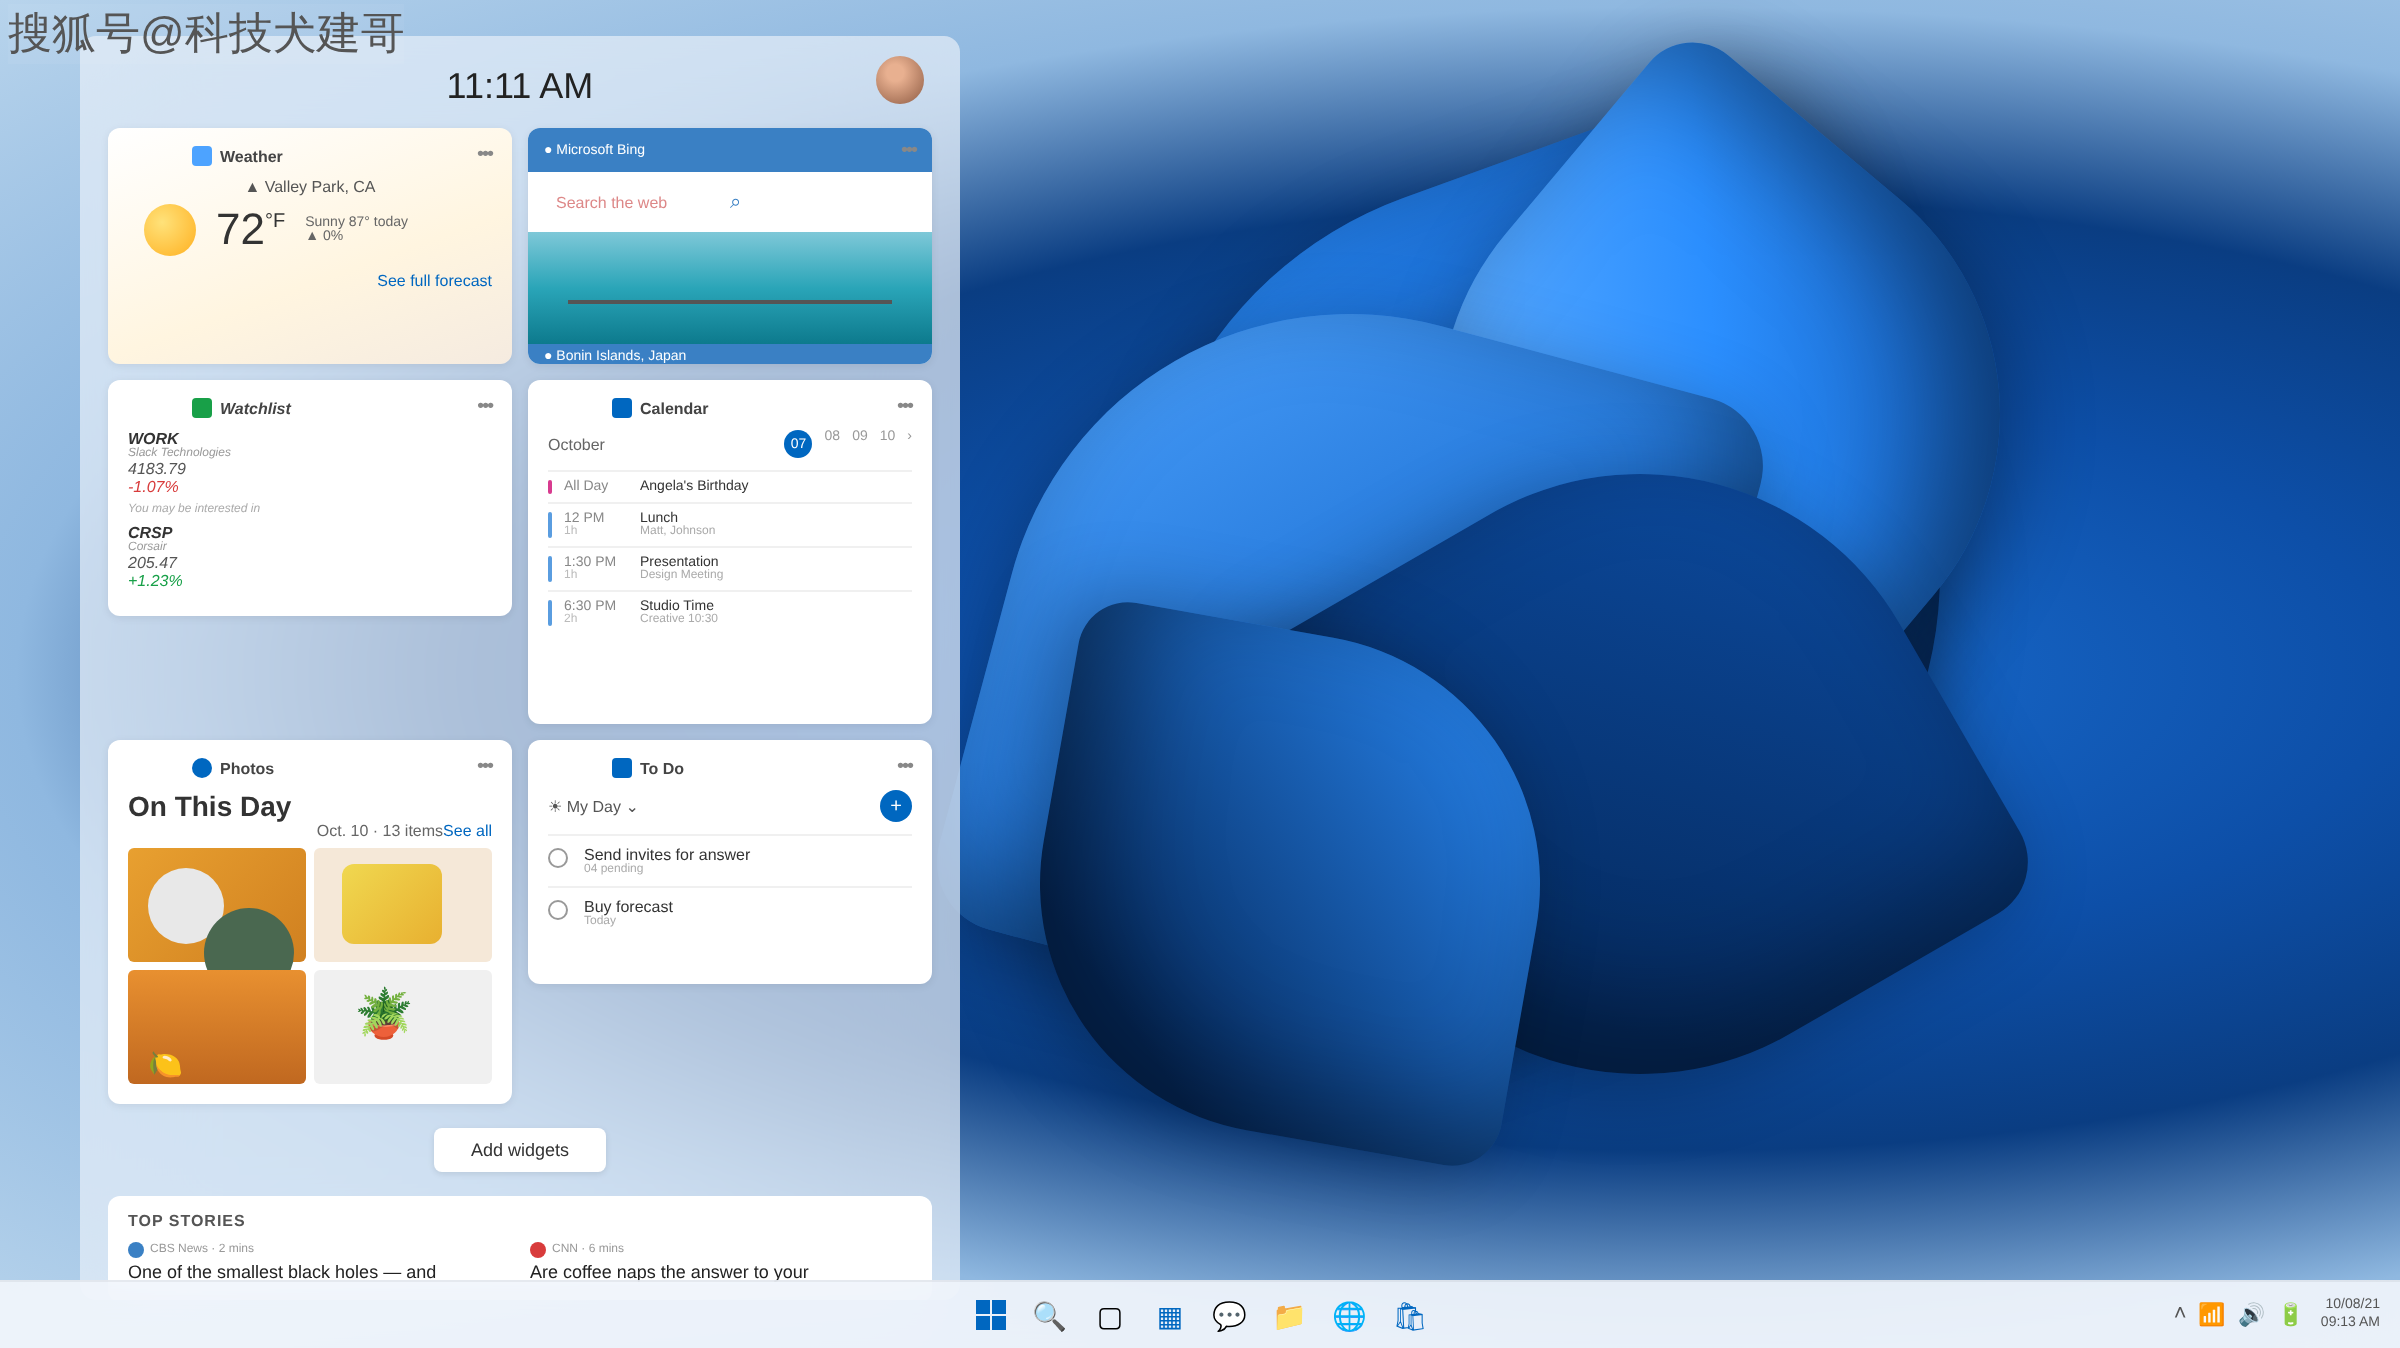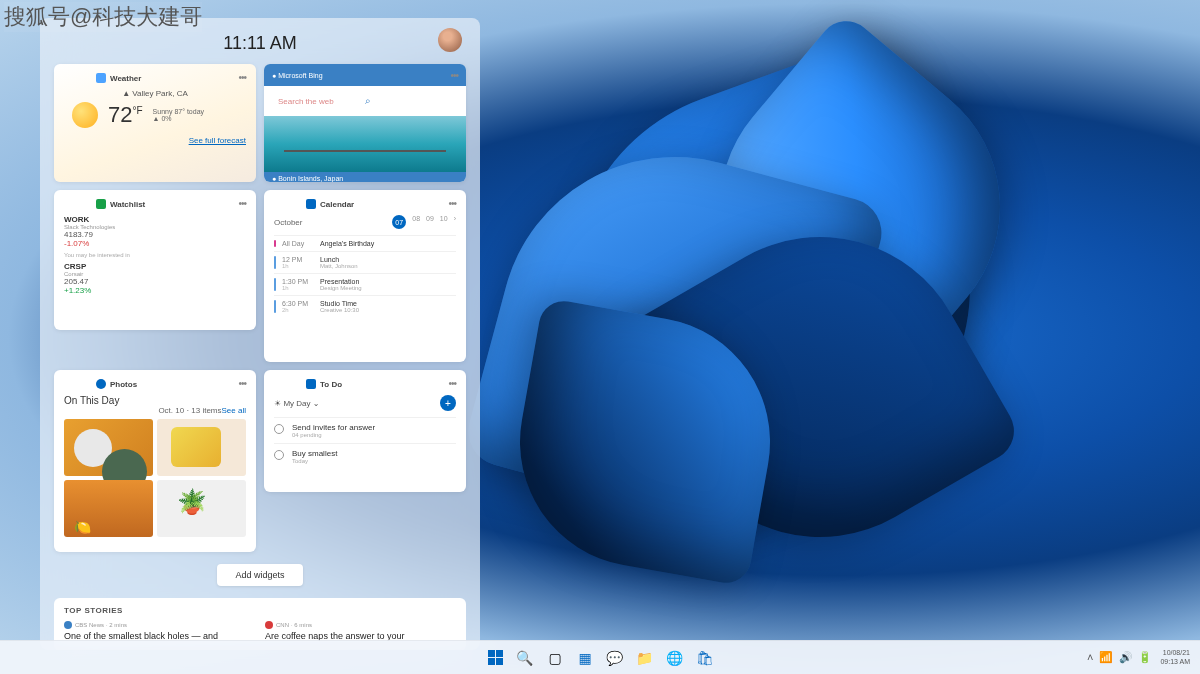--- a/index.html
+++ b/index.html
@@ -51,32 +51,32 @@
 .widget-menu { color: #888; font-size: 10px; letter-spacing: -1px; cursor: pointer; }
 .w-icon { width: 10px; height: 10px; border-radius: 2px; display: inline-block; }
 
 .weather { background: linear-gradient(160deg, #fff 0%, #fff5e0 60%, #f5ebe0 100%); height: 118px; }
 .weather-loc { font-size: 8px; color: #555; text-align: center; margin-bottom: 4px; }
 .weather-main { display: flex; align-items: center; gap: 10px; }
 .sun { width: 26px; height: 26px; border-radius: 50%; background: radial-gradient(circle at 35% 35%, #ffe27a, #ffb020); margin-left: 8px; }
 .temp { font-size: 22px; color: #333; font-weight: 400; }
 .temp sup { font-size: 10px; }
 .weather-desc { font-size: 7px; color: #666; flex: 1; }
-.weather-footer { color: #0067c0; font-size: 8px; text-align: right; margin-top: 8px; cursor: pointer; text-decoration: underline; }
+.weather-footer { color: #0067c0; font-size: 8px; text-align: right; margin-top: 8px; cursor: pointer; }
 
 .bing { padding: 0; overflow: hidden; height: 118px; position: relative; }
 .bing-top { background: #3a80c4; height: 22px; display: flex; align-items: center; justify-content: space-between; padding: 0 8px; font-size: 7px; color: #fff; }
 .bing-search { background: #fff; margin: 6px 8px; border-radius: 3px; height: 18px; display: flex; align-items: center; padding: 0 6px; }
 .bing-search span { flex: 1; color: #d88; font-size: 8px; }
 .bing-search .mag { color: #3a80c4; font-size: 10px; }
 .bing-img { height: 56px; background: linear-gradient(180deg, #7ec8d8 0%, #2aa5b8 50%, #0d7a8d 100%); position: relative; }
 .bing-img::before { content: ''; position: absolute; bottom: 20px; left: 10%; width: 80%; height: 2px; background: #555; }
 .bing-caption { background: #3a80c4; color: #fff; font-size: 7px; padding: 3px 8px; height: 16px; }
 
-.watchlist { height: 140px; }
+.watchlist { height: 118px; font-style: italic; }
 .stock-row { display: flex; justify-content: space-between; font-size: 8px; color: #555; margin: 3px 0; flex-direction: column; }
 .stock-sym { font-weight: 600; color: #333; }
 .stock-sub { font-size: 6px; color: #999; }
 .stock-chg.up { color: #18a048; }
 .stock-chg.down { color: #d83b3b; }
 .watchlist-note { font-size: 6px; color: #aaa; margin: 4px 0; }
 
 .calendar { height: 172px; }
 .cal-top { display: flex; justify-content: space-between; align-items: center; font-size: 8px; color: #666; margin-bottom: 6px; }
 .cal-days { display: flex; gap: 6px; }
@@ -284,21 +284,21 @@
       </div>
 
       <div class="widget photos">
         <div class="widget-header">
           <div class="widget-title">
               <span class="w-icon" style="background:#0067c0;border-radius:50%"></span>
               <span>Photos</span>
             </div>
           <div class="widget-menu">•••</div>
         </div>
-        <div style="font-size:10px;color:#333;font-weight:400">On This Day</div>
+        <div style="font-size:14px;color:#333;font-weight:700">On This Day</div>
         <div class="photos-sub">
           <span>Oct. 10 · 13 items</span>
           <span class="link">See all</span>
         </div>
         <div class="photo-grid">
           <div class="ph ph1"></div>
           <div class="ph ph2"></div>
           <div class="ph ph1b"></div>
           <div class="ph ph3"></div>
         </div>
@@ -319,21 +319,21 @@
         <div class="todo-item">
             <div class="todo-check"></div>
             <div class="todo-text">
               <div>Send invites for answer</div>
               <div>04 pending</div>
             </div>
           </div>
         <div class="todo-item">
             <div class="todo-check"></div>
             <div class="todo-text">
-              <div>Buy smallest</div>
+              <div>Buy forecast</div>
               <div>Today</div>
             </div>
           </div>
       </div>
 
       <div class="add-widgets">
         <button>Add widgets</button>
       </div>
 
       <div class="news">

